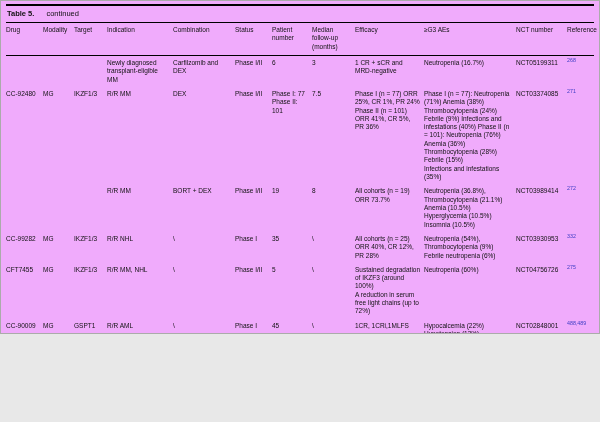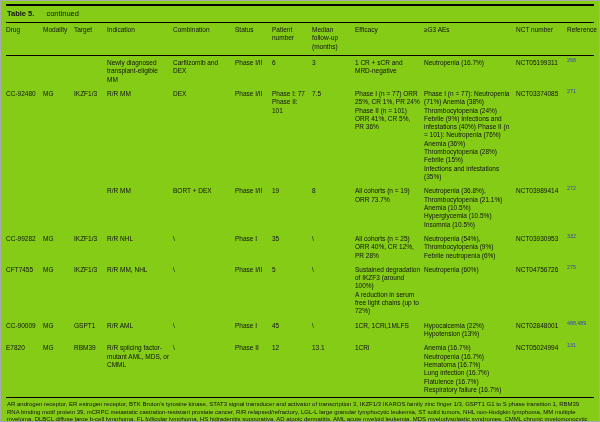--- a/index.html
+++ b/index.html
@@ -1,18 +1,18 @@
 <!DOCTYPE html>
 <html><head>
 <meta charset="utf-8">
 <style>
   * { margin:0; padding:0; box-sizing:border-box; }
   body { background:#e8e8e8; font-family:"Liberation Sans", sans-serif; }
   .page {
-    width:600px; height:422px; background:#84cc16; border:1px solid #ababab;
+    width:600px; height:334px; background:#f0abfc; border:1px solid #ababab;
     padding:3px 5px 0 5px; overflow:hidden; color:#111;
   }
   .tbl-frame { border-top:2px solid #000; }
   .title-row { padding:3px 1px 4px 1px; border-bottom:1px solid #000; font-size:7.5px; }
   .title-row .t-label { font-weight:bold; }
   .title-row .t-cont { margin-left:12px; }
   table { width:100%; border-collapse:collapse; table-layout:fixed; font-size:6.5px; line-height:1.28; color:#111; }
   thead tr { border-bottom:1px solid #000; }
   th { text-align:left; vertical-align:top; font-weight:normal; padding:3px 3px 4px 0; font-size:6.5px; }
   td { text-align:left; vertical-align:top; padding:3px 3px 3px 0; white-space:pre-line; word-wrap:break-word; }

